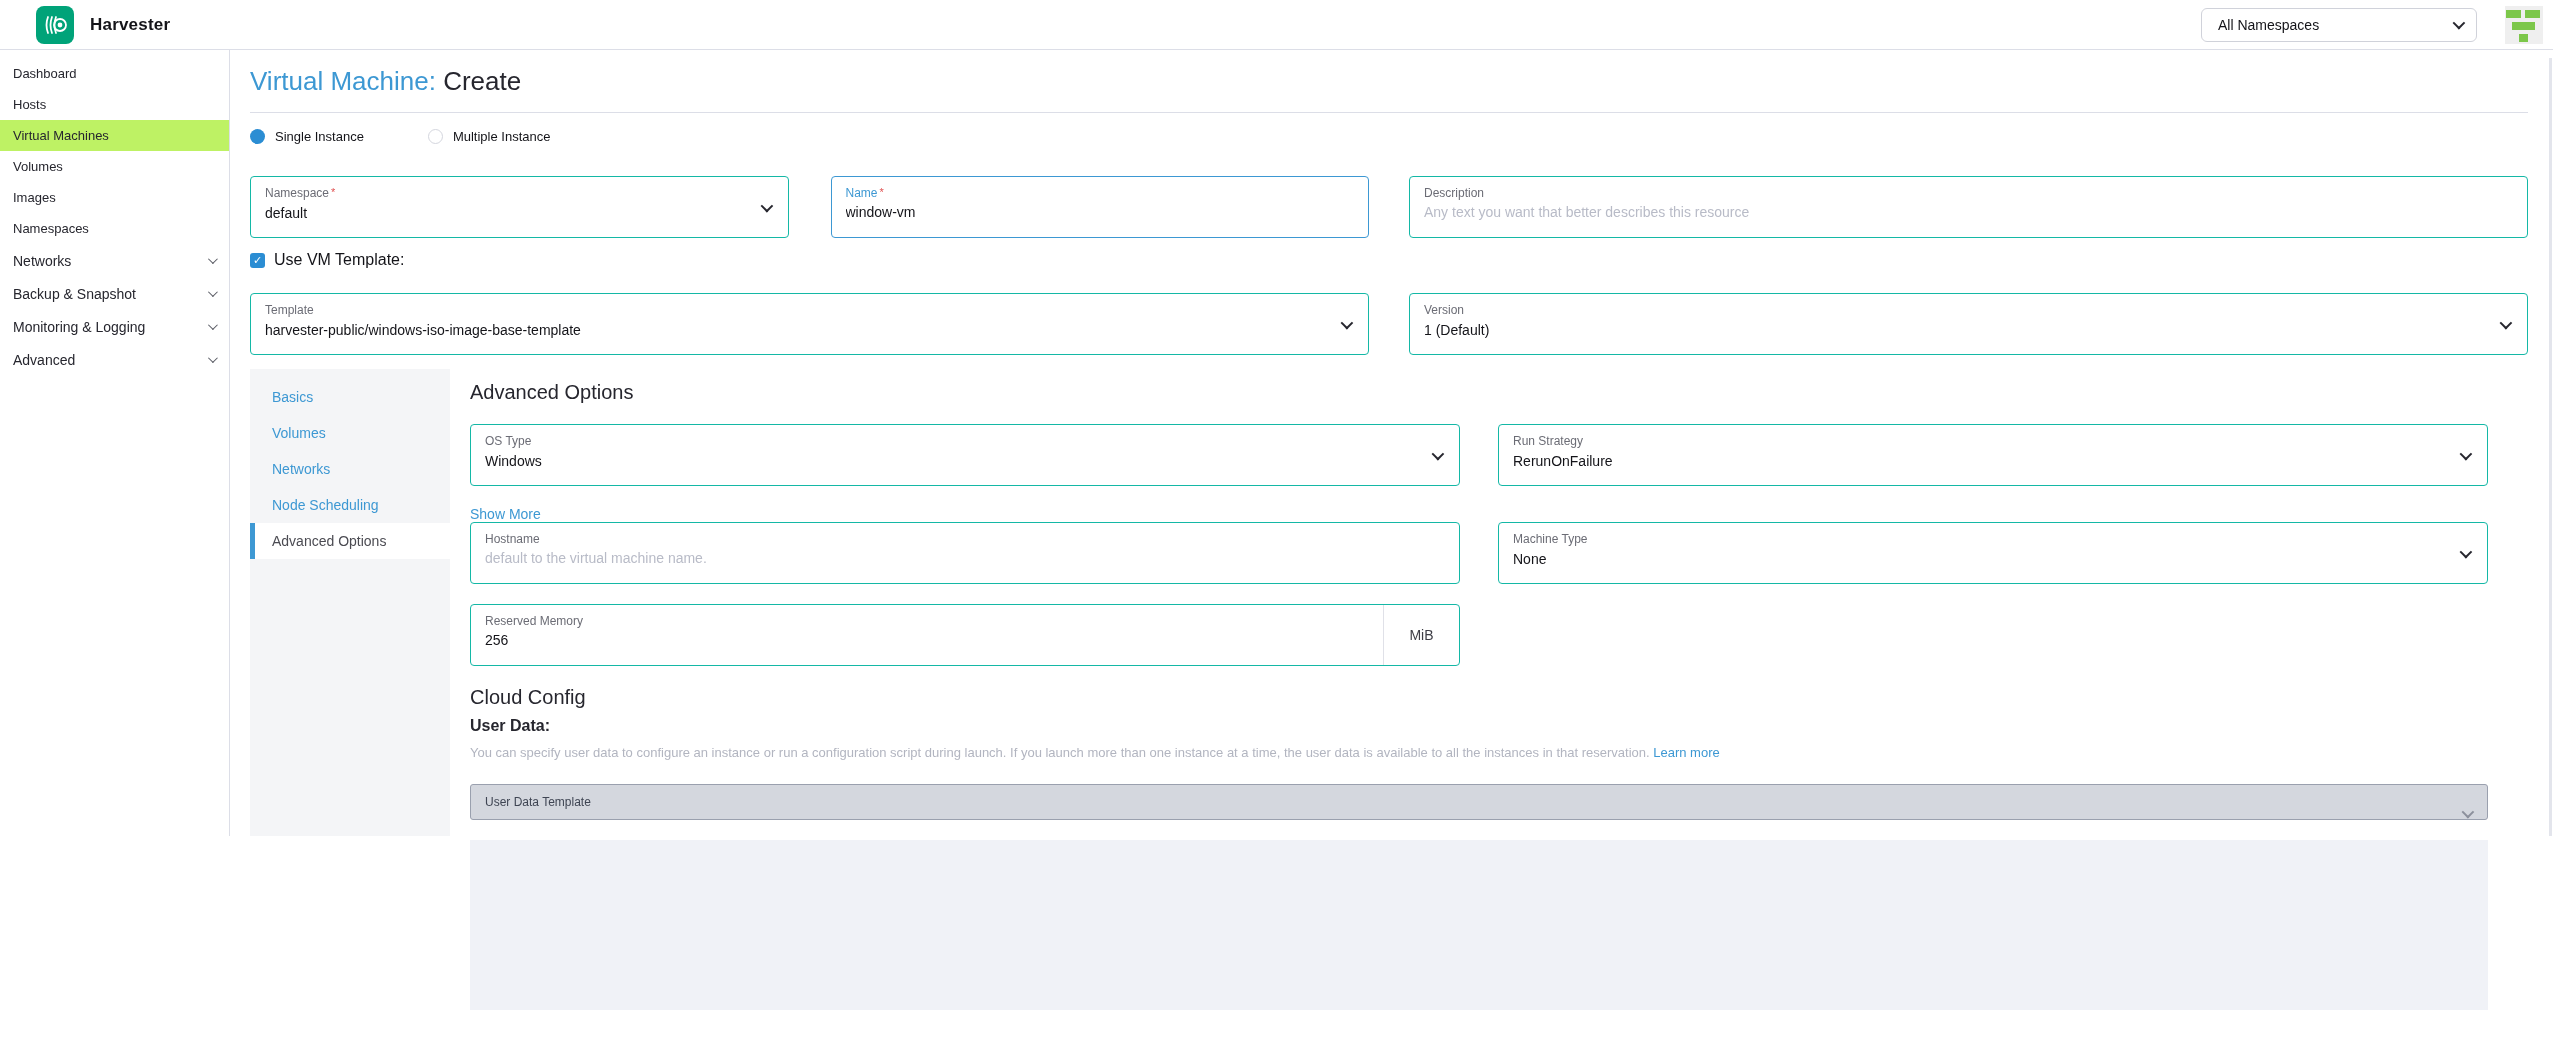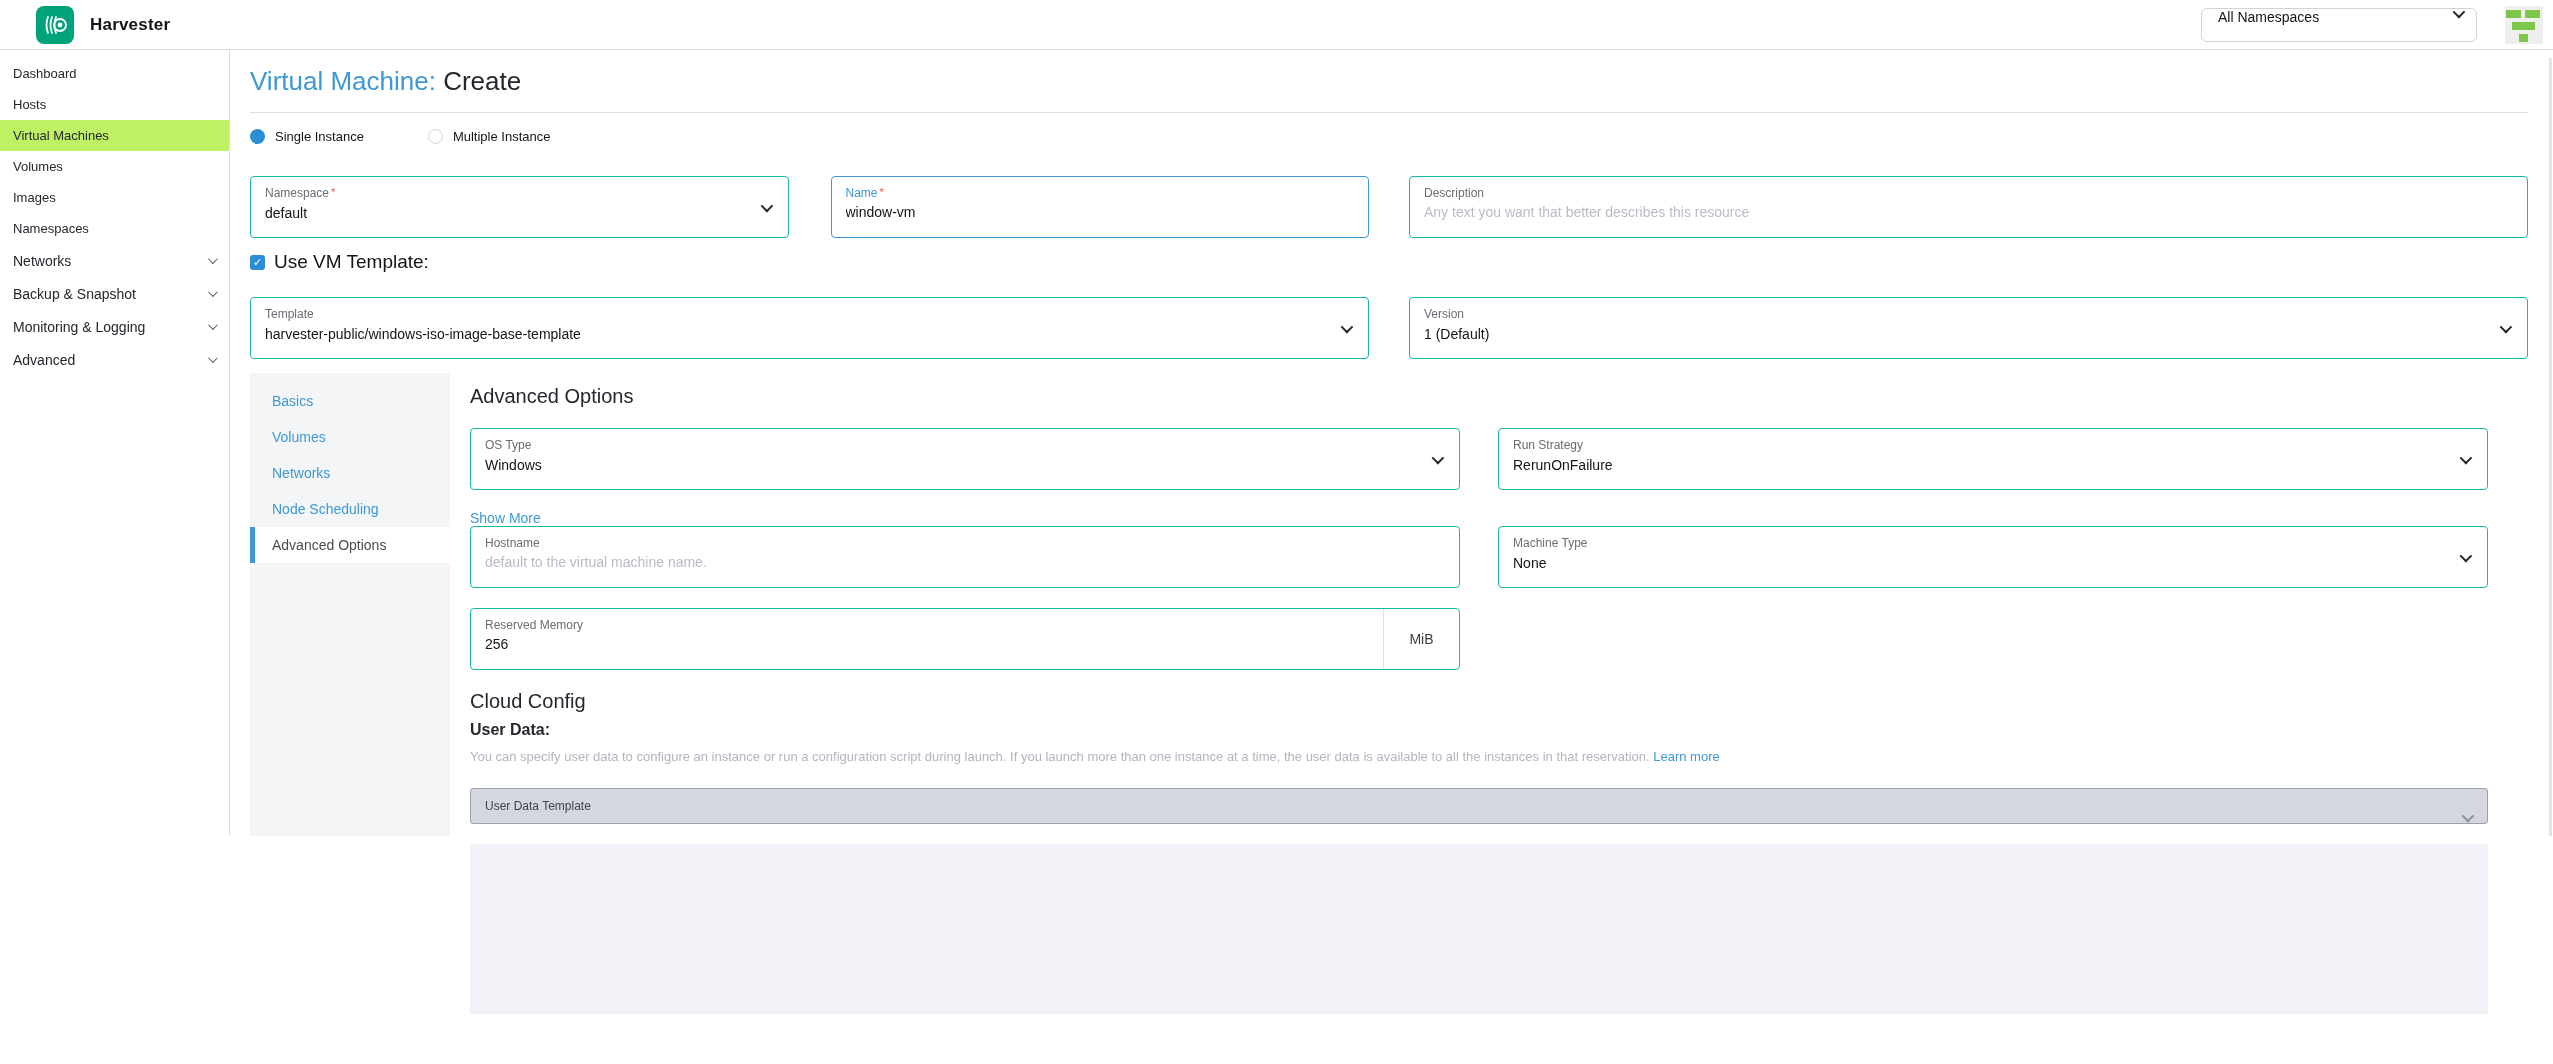--- a/index.html
+++ b/index.html
@@ -7,21 +7,21 @@
   body { font-family:"Liberation Sans","DejaVu Sans",sans-serif; background:#fff; color:#141419; }
   .page { width:2553px; height:836px; display:flex; flex-direction:column; position:relative; }
 
   
   .header { height:50px; flex:0 0 50px; display:flex; align-items:center; padding:0 8px 0 36px;
             border-bottom:1px solid #dcdee7; background:#fff; }
   .logo { width:38px; height:38px; border-radius:8px; background:#00a379; display:flex; align-items:center; justify-content:center; }
   .app-name { margin-left:16px; font-size:17px; font-weight:600; color:#141419; letter-spacing:.2px; }
   .header-right { margin-left:auto; display:flex; align-items:center; gap:28px; }
   .ns-select { width:276px; height:34px; border:1px solid #d0d2da; border-radius:6px; display:flex;
-               align-items:flex-start; padding:0 14px 0 16px; font-size:14px; color:#141419; background:#fff; cursor:pointer; }
+               align-items:center; padding:0 14px 0 16px; font-size:14px; color:#141419; background:#fff; cursor:pointer; }
   .ns-select .chev { margin-left:auto; }
   .grid-icon { width:38px; height:38px; background:#efefef; position:relative; margin-right:2px; cursor:pointer; }
   .grid-icon i { position:absolute; background:#7cc74a; display:block; }
   .grid-icon .b1 { left:1px;  top:4px;  width:15px; height:8px; }
   .grid-icon .b2 { left:20px; top:4px;  width:15px; height:8px; }
   .grid-icon .b3 { left:7px;  top:16px; width:23px; height:8px; }
   .grid-icon .b4 { left:14px; top:28px; width:9px;  height:8px; }
 
   
   .chev { width:9px; height:9px; border-right:2px solid #26262e; border-bottom:2px solid #26262e;
@@ -66,21 +66,21 @@
                     font-family:inherit; color:#141419; background:transparent; }
   .fieldbox input::placeholder { color:#b8bbc7; }
 
   .row-split { display:grid; grid-template-columns:1fr 1fr; gap:0 40px; }
   .row1 { margin-top:32px; }
   .row1-left { display:grid; grid-template-columns:1fr 1fr; gap:0 42px; }
 
   .check-row { margin-top:13px; display:flex; align-items:center; gap:9px; cursor:pointer; }
   .checkbox { width:15px; height:15px; border-radius:3px; background:#2b8dd3; color:#fff; font-size:11px;
               display:flex; align-items:center; justify-content:center; }
-  .check-label { font-size:19px; color:#141419; }
+  .check-label { font-size:16px; color:#141419; }
   .row2 { margin-top:24px; }
 
   
   .tab-section { margin-top:14px; flex:1; display:flex; min-height:0; }
   .tab-col { width:200px; flex:0 0 200px; background:#f4f5f7; padding-top:10px; }
   .tab-item { height:36px; display:flex; align-items:center; padding-left:22px; font-size:14px;
               color:#3d98d3; cursor:pointer; }
   .tab-item.selected { background:#fff; color:#4b4b52; border-left:5px solid #3d98d3; padding-left:17px; }
 
   .panel { flex:1; padding:12px 40px 0 20px; display:flex; flex-direction:column; min-height:0; }

